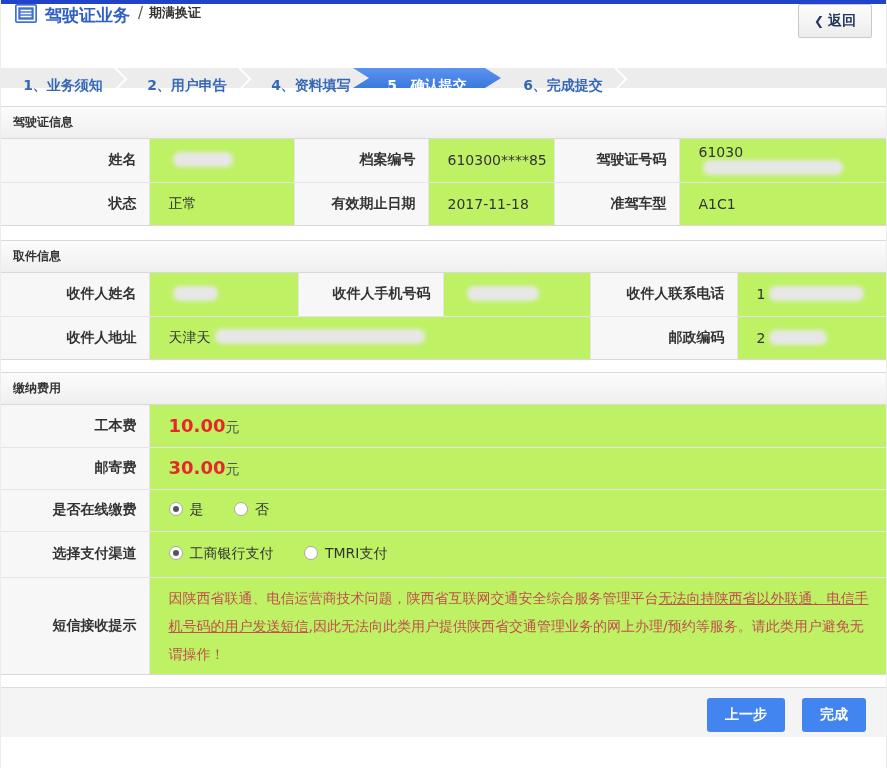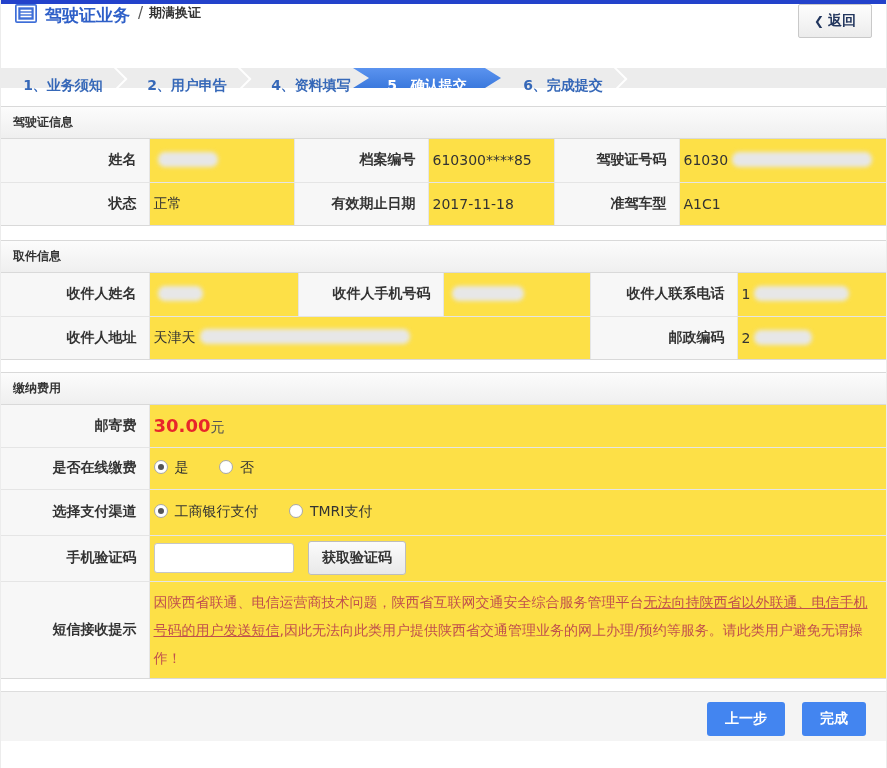--- a/index.html
+++ b/index.html
@@ -36,21 +36,21 @@
   .sec2 { margin-top:14px; }
   .sec3 { margin-top:12px; }
   .sec-head { height:32px; line-height:31px; padding-left:12px; font-size:12px; font-weight:bold; color:#333;
     background:linear-gradient(#fcfcfc,#efefef); border-bottom:1px solid #d9d9d9; }
   table { width:100%; border-collapse:collapse; table-layout:fixed; }
   td { height:43px; font-size:14px; border:1px solid #e5e5e5; border-left:none; border-right:1px solid #e5e5e5; }
   td:last-child { border-right:none; }
   tr:first-child td { border-top:none; }
   tr:last-child td { border-bottom:none; }
   td.lbl { background:#f7f7f7; text-align:right; padding-right:12px; font-weight:bold; color:#333; }
-  td.val { background:#fde047; padding-left:4px; color:#333; }
+  td.val { background:#bef264; padding-left:19px; color:#333; }
   .blur { display:inline-block; height:15px; background:#e7e7e7; border-radius:7px; filter:blur(2px); vertical-align:-2px; margin-left:4px; }
 
   
   .fee-amount { color:#e8262a; font-weight:bold; font-size:18px; }
   .fee-unit { color:#555; font-size:14px; }
   .sec3 td { height:42px; }
   .sec3 tr.tall td { height:46px; }
   .sec3 tr.notice td { height:68px; }
   .radio { display:inline-block; width:14px; height:14px; border:1px solid #a8a8a8; border-radius:50%; background:#fff;
     vertical-align:-2px; margin-right:7px; position:relative; cursor:pointer; }
@@ -161,45 +161,42 @@
   </div>
 
   <div class="section sec3">
     <div class="sec-head">缴纳费用</div>
     <table>
       <colgroup>
           <col style="width:148px">
           <col>
         </colgroup>
       <tbody>
+          <tr>
+        <td class="lbl">工本费</td>
+        <td class="val"><span class="fee-amount">10.00</span><span class="fee-unit">元</span></td>
+      </tr>
       <tr>
         <td class="lbl">邮寄费</td>
         <td class="val"><span class="fee-amount">30.00</span><span class="fee-unit">元</span></td>
       </tr>
       <tr>
         <td class="lbl">是否在线缴费</td>
         <td class="val">
           <span class="radio-opt"><span class="radio checked"></span><span>是</span></span>
           <span class="radio-opt"><span class="radio"></span><span>否</span></span>
         </td>
       </tr>
       <tr class="tall">
         <td class="lbl">选择支付渠道</td>
         <td class="val">
           <span class="radio-opt"><span class="radio checked"></span><span>工商银行支付</span></span>
           <span class="radio-opt"><span class="radio"></span><span>TMRI支付</span></span>
         </td>
       </tr>
-      <tr class="tall">
-        <td class="lbl">手机验证码</td>
-        <td class="val">
-          <input class="code-input" type="text" value="" style="">
-          <span class="code-btn">获取验证码</span>
-        </td>
-      </tr>
       <tr class="notice">
         <td class="lbl">短信接收提示</td>
         <td class="val">
           <div class="notice-text"><span>因陕西省联通、电信运营商技术问题，陕西省互联网交通安全综合服务管理平台</span><span class="ul">无法向持陕西省以外联通、电信手机号码的用户发送短信</span><span>,因此无法向此类用户提供陕西省交通管理业务的网上办理/预约等服务。请此类用户避免无谓操作！</span></div>
         </td>
       </tr>
     </tbody>
       </table>
   </div>
 

